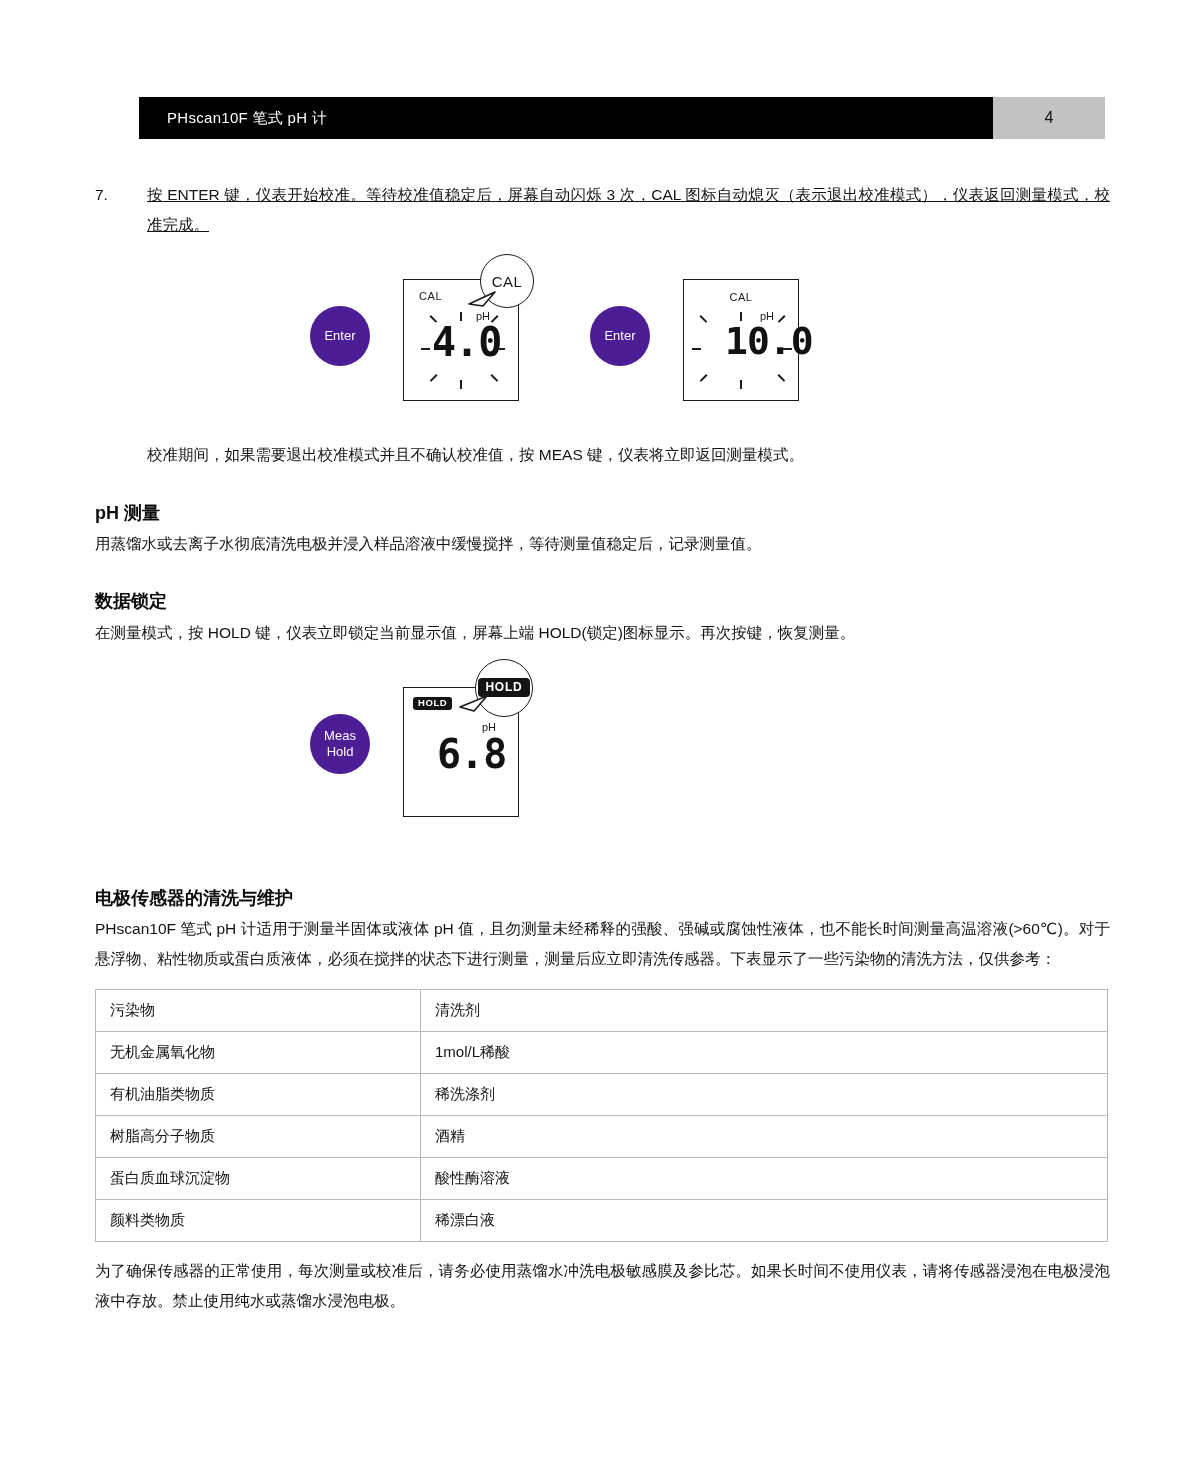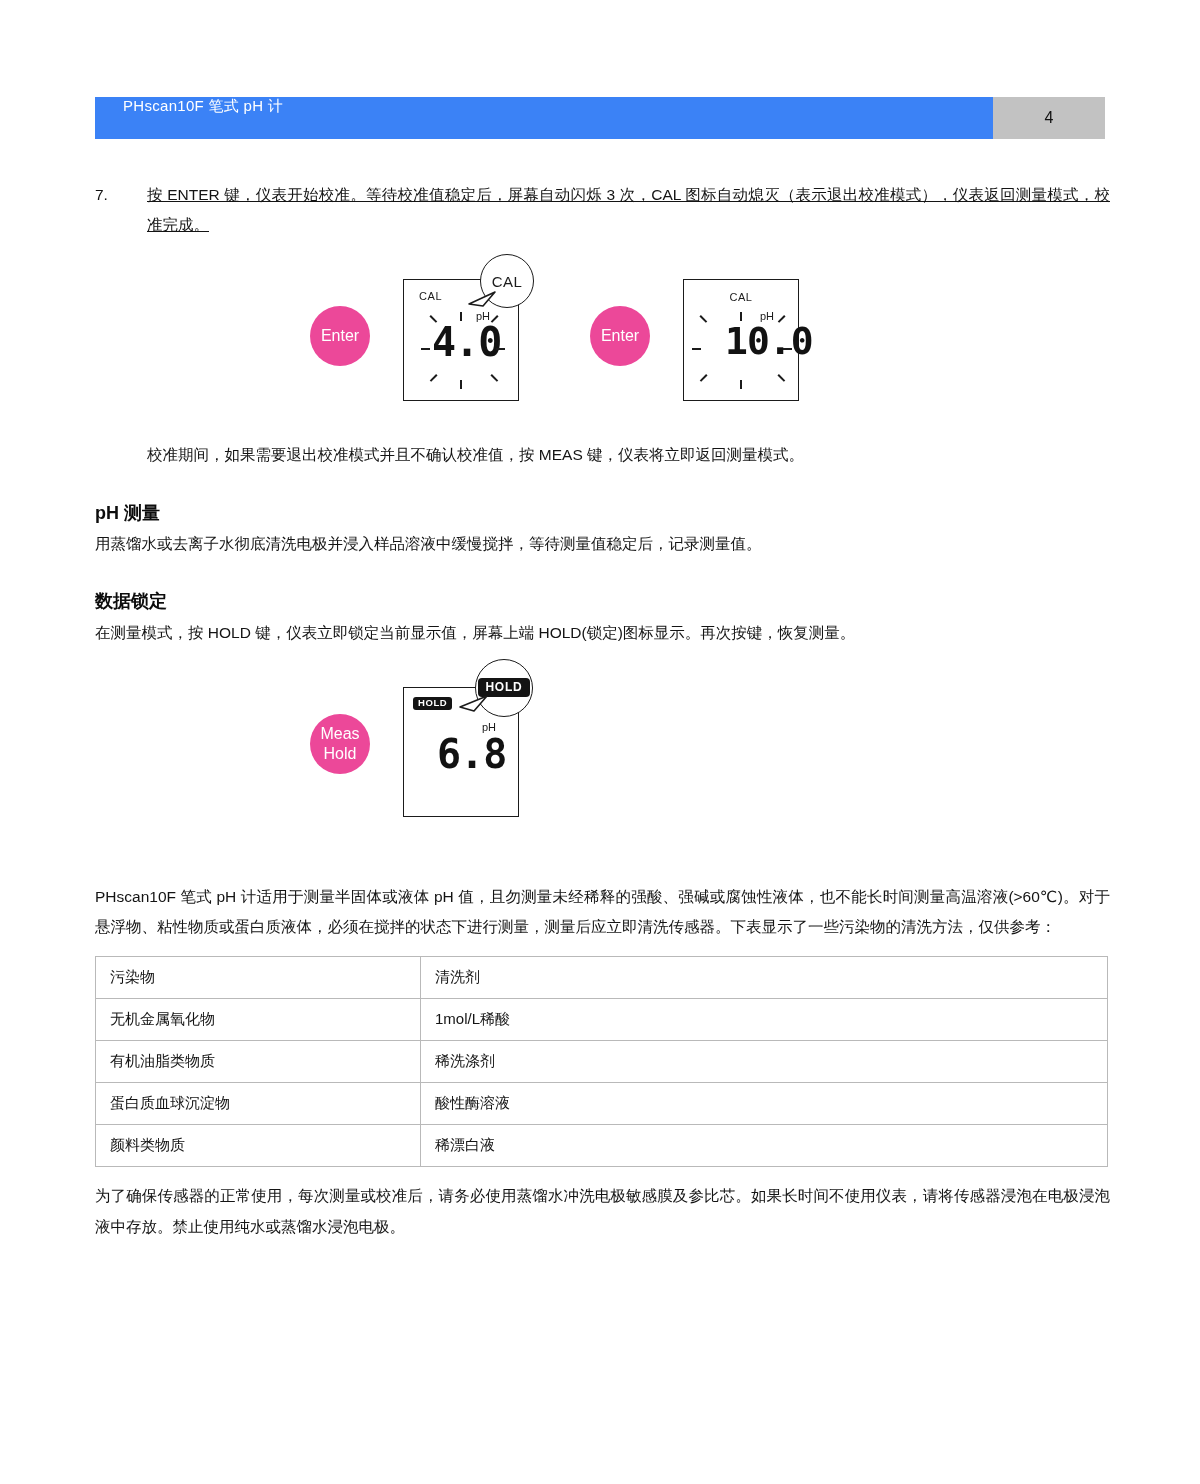--- a/index.html
+++ b/index.html
@@ -20,23 +20,24 @@
   .header {
     position: absolute;
     left: 95px;
     top: 97px;
     width: 1010px;
     height: 42px;
     display: flex;
   }
   .header-bar {
     flex: 1 1 auto;
-    background: #3b82f6;
-    display: flex;
-    align-items: flex-start;
+    background: #000000;
+    display: flex;
+    align-items: center;
+    margin-left: 44px;
   }
   .header-title {
     color: #ffffff;
     font-size: 15px;
     letter-spacing: .3px;
     padding-left: 28px;
     white-space: nowrap;
   }
   .header-page {
     width: 112px;
@@ -93,27 +94,27 @@
 
   
   .diagram {
     position: relative;
     width: 100%;
   }
   .btn-circle {
     width: 60px;
     height: 60px;
     border-radius: 50%;
-    background: #ec4899;
+    background: #4c1d95;
     color: #ffffff;
     display: flex;
     flex-direction: column;
     align-items: center;
     justify-content: center;
-    font-size: 16px;
+    font-size: 13px;
     line-height: 1.25;
     flex: 0 0 auto;
   }
   .lcd {
     position: relative;
     width: 114px;
     height: 120px;
     border: 1.6px solid #1b1b1b;
     background: #ffffff;
     flex: 0 0 auto;
@@ -308,39 +309,44 @@
     <div class="callout" style="position:absolute; left:380px; top:-3px; width:56px; height:56px;">
       <span class="hold-chip">HOLD</span>
     </div>
     <svg class="callout-tail" width="34" height="24" style="left:360px; top:30px;" viewBox="0 0 34 24">
       <path d="M32 4 L5 15 L19 19 Z" fill="#ffffff" stroke="#1b1b1b" stroke-width="1.6" stroke-linejoin="round"></path>
     </svg>
   </div>
 
   <div class="gap-lg"></div>
 
+  <h2 class="sec">电极传感器的清洗与维护</h2>
   <p class="p">PHscan10F 笔式 pH 计适用于测量半固体或液体 pH 值，且勿测量未经稀释的强酸、强碱或腐蚀性液体，也不能长时间测量高温溶液(&gt;60℃)。对于悬浮物、粘性物质或蛋白质液体，必须在搅拌的状态下进行测量，测量后应立即清洗传感器。下表显示了一些污染物的清洗方法，仅供参考：</p>
 
   <div class="gap-sm"></div>
 
   <table class="clean">
     <tbody>
       <tr>
         <td class="c1">污染物</td>
         <td>清洗剂</td>
       </tr>
       <tr>
         <td class="c1">无机金属氧化物</td>
         <td>1mol/L稀酸</td>
       </tr>
       <tr>
         <td class="c1">有机油脂类物质</td>
         <td>稀洗涤剂</td>
       </tr>
       <tr>
+        <td class="c1">树脂高分子物质</td>
+        <td>酒精</td>
+      </tr>
+      <tr>
         <td class="c1">蛋白质血球沉淀物</td>
         <td>酸性酶溶液</td>
       </tr>
       <tr>
         <td class="c1">颜料类物质</td>
         <td>稀漂白液</td>
       </tr>
     </tbody>
   </table>
 

